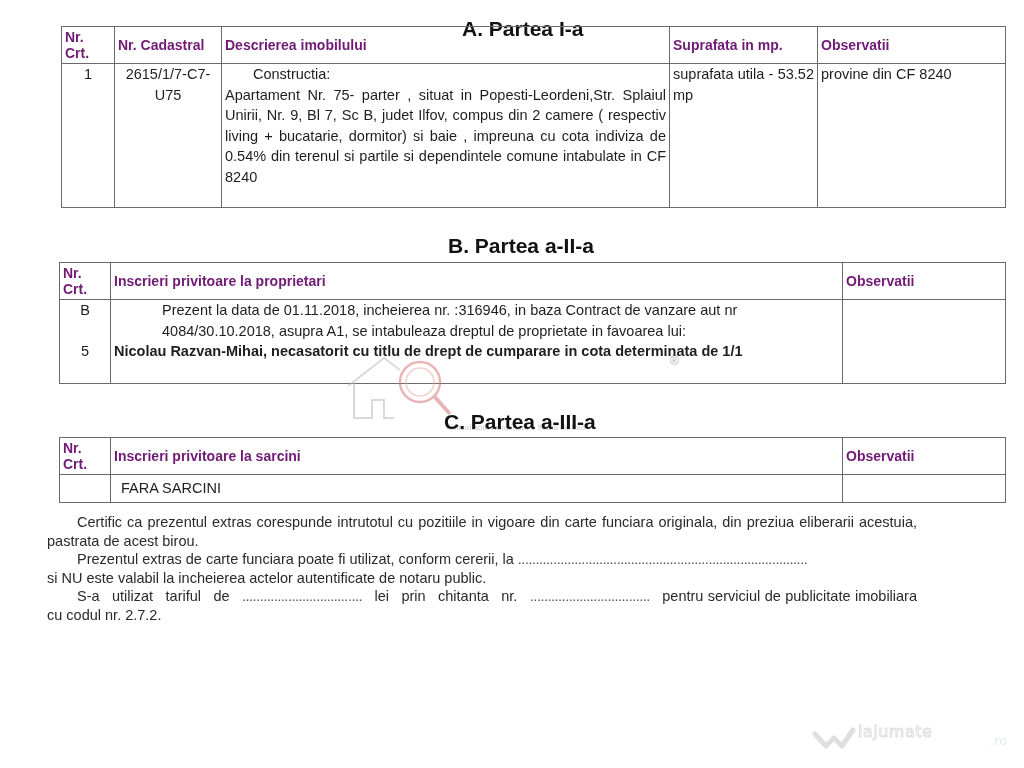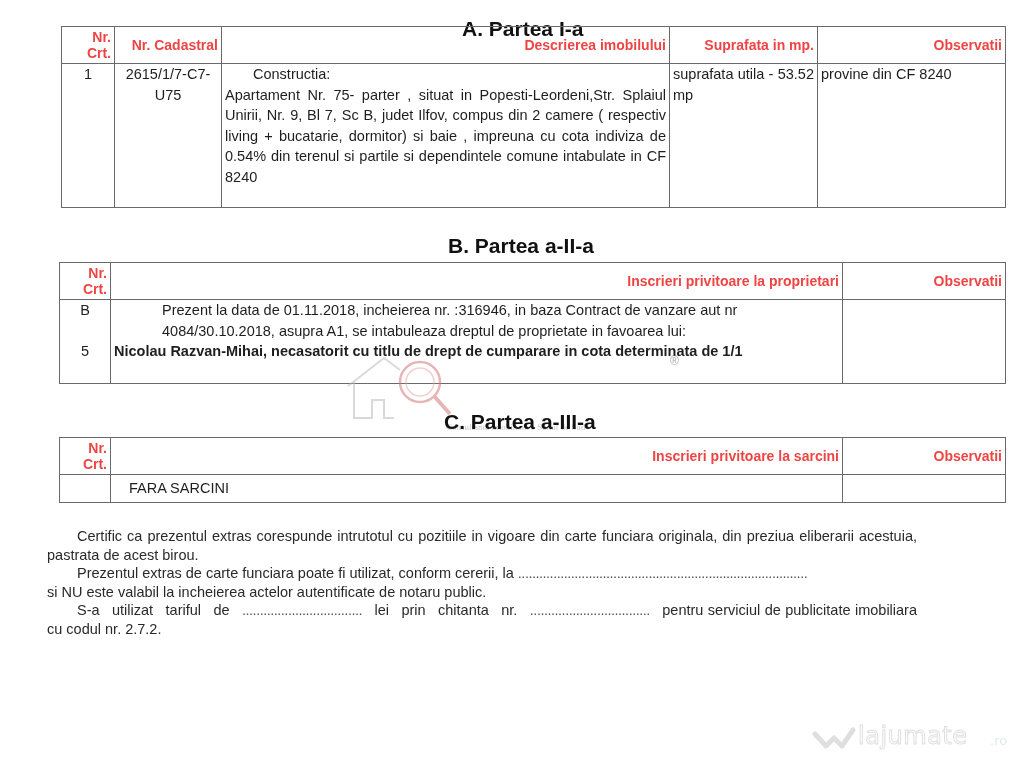--- a/index.html
+++ b/index.html
@@ -27,25 +27,25 @@
       line-height: 20.5px;
       table-layout: fixed;
     }
     table.reg td, table.reg th {
       border: 1.5px solid #6a6a6a;
       vertical-align: top;
       padding: 0 3px;
     }
     table.reg th {
       font-weight: bold;
-      text-align: right;
+      text-align: left;
       vertical-align: middle;
       font-size: 14px;
       line-height: 16px;
-      color: #ef4444;
+      color: #701a75;
     }
     .center { text-align: center; }
     .just { text-align: justify; }
     .bold { font-weight: bold; }
     .indent { padding-left: 28px; display: block; }
 
     
     #tA { left: 61px; top: 26px; width: 944px; }
     #tA th { height: 37px; }
     #tA td { height: 144px; }
@@ -59,21 +59,20 @@
     #tC { left: 59px; top: 437px; width: 946px; }
     #tC th { height: 37px; }
     #tC td { height: 28px; vertical-align: middle; }
 
     .footer {
       position: absolute;
       left: 47px; top: 513px; width: 870px;
       font-size: 14.5px;
       line-height: 18.5px;
       color: #2a2a2a;
-      margin-top: 14px;
     }
     .footer p { text-align: justify; text-align-last: left; }
     .footer .ind { text-indent: 30px; }
     .dots { letter-spacing: -0.5px; color: #555; }
 
     
     .wm-premier {
       position: absolute;
       left: 344px; top: 352px; width: 340px; height: 70px;
       pointer-events: none;
@@ -97,21 +96,21 @@
     }
     .wm-lajumate {
       position: absolute; left: 812px; top: 718px;
       width: 212px; height: 40px;
       pointer-events: none;
       opacity: 0.9;
     }
     .wm-lajumate .txt {
       position: absolute; left: 46px; top: 4px;
       font-family: "DejaVu Sans", sans-serif;
-      font-size: 24px; color: transparent;
+      font-size: 16px; color: transparent;
       -webkit-text-stroke: 1px #dcdcdc;
       letter-spacing: 0.5px;
     }
     .wm-lajumate .ro {
       position: absolute; left: 178px; top: 15px;
       font-family: "DejaVu Sans", sans-serif;
       font-size: 13px; color: #d8ece8;
     }
   </style>
 </head>
@@ -197,21 +196,21 @@
         <col style="width:163px">
     </colgroup>
     <tbody>
         <tr>
       <th>Nr. Crt.</th>
       <th>Inscrieri privitoare la sarcini</th>
       <th>Observatii</th>
     </tr>
     <tr>
       <td></td>
-      <td style="padding-left:18px;margin-left:24px;">FARA SARCINI</td>
+      <td style="padding-left:10px;margin-left:24px;">FARA SARCINI</td>
       <td></td>
     </tr>
   </tbody>
     </table>
 
   <div class="footer">
     <p class="ind">Certific ca prezentul extras corespunde intrutotul cu pozitiile in vigoare din carte funciara originala, din preziua eliberarii acestuia, pastrata de acest birou.</p>
     <p class="ind">
       <span>Prezentul extras de carte funciara poate fi utilizat, conform cererii, la</span>
       <span class="dots">..................................................................................</span>

